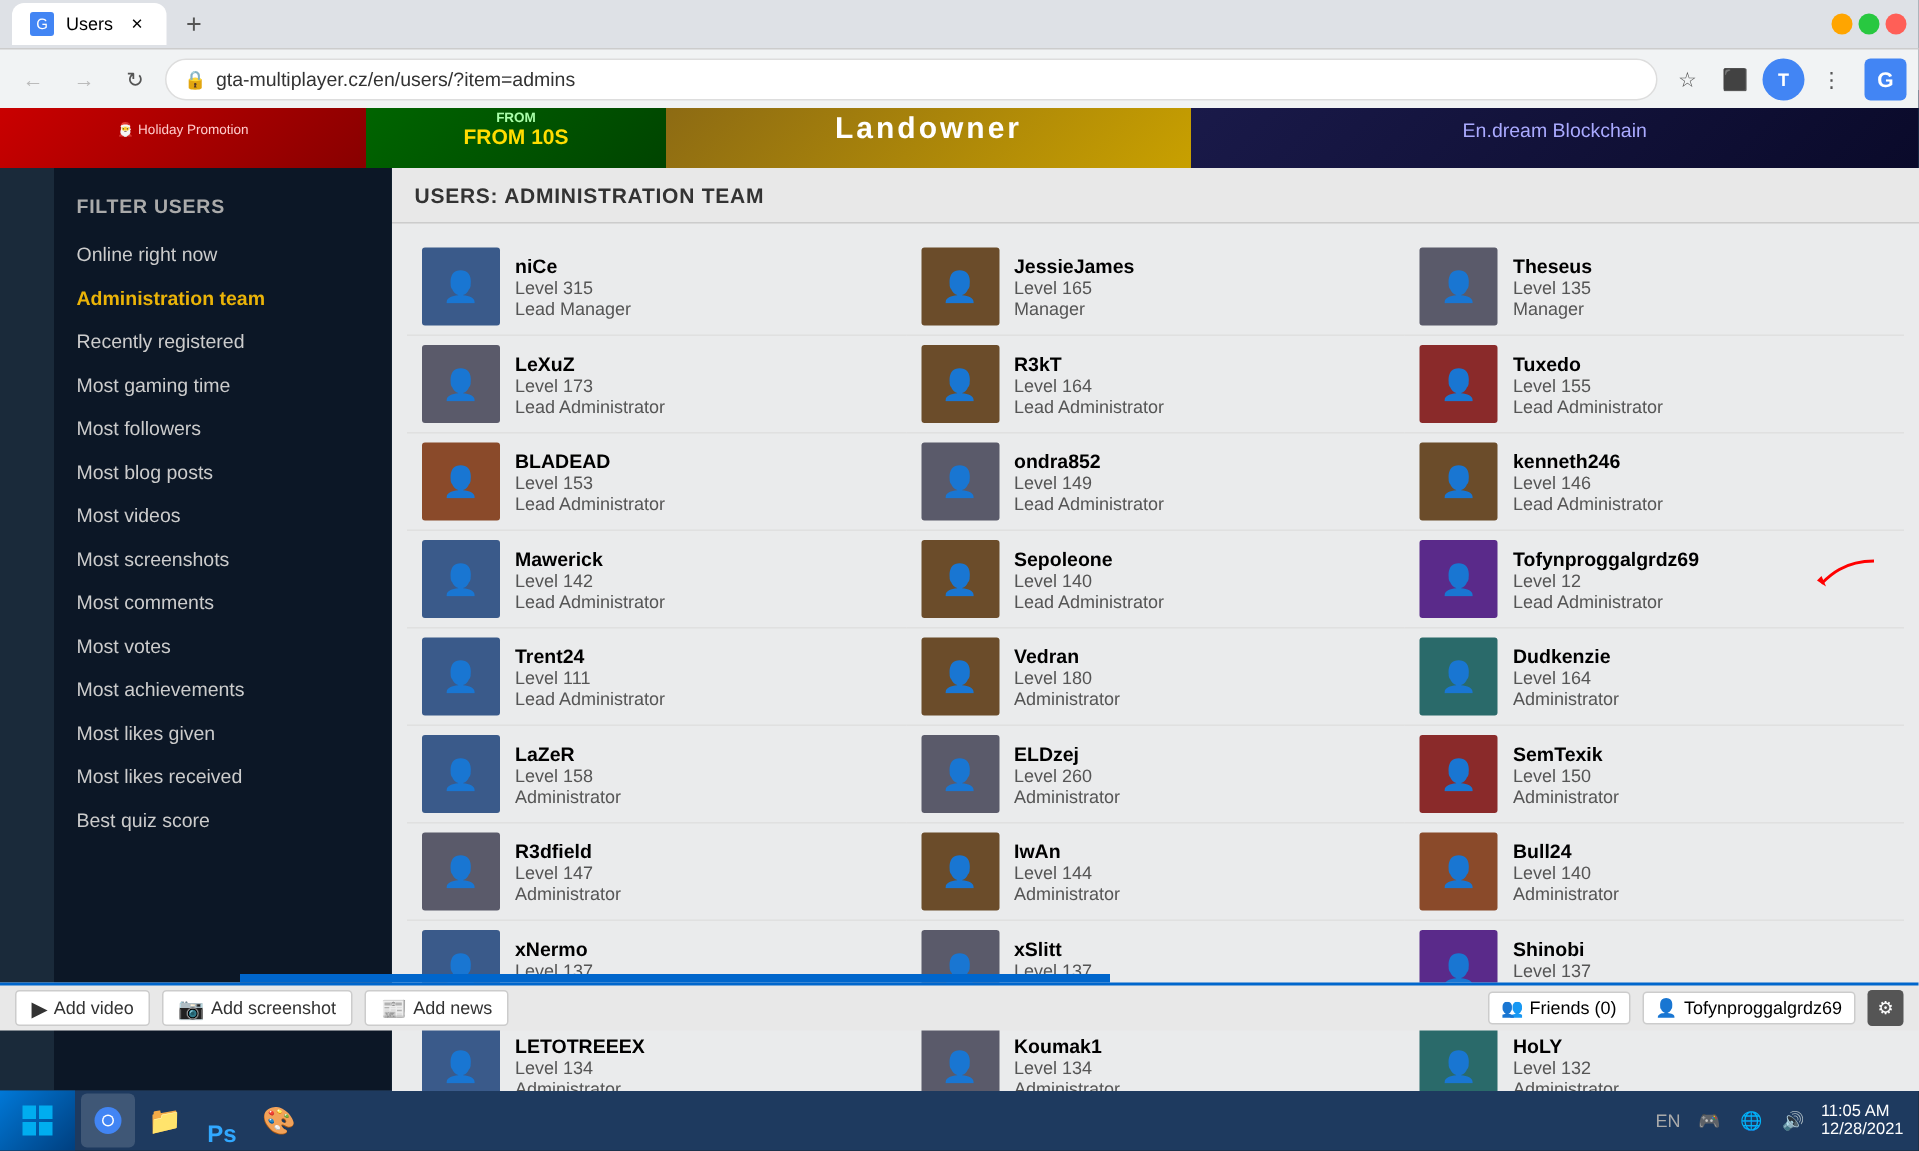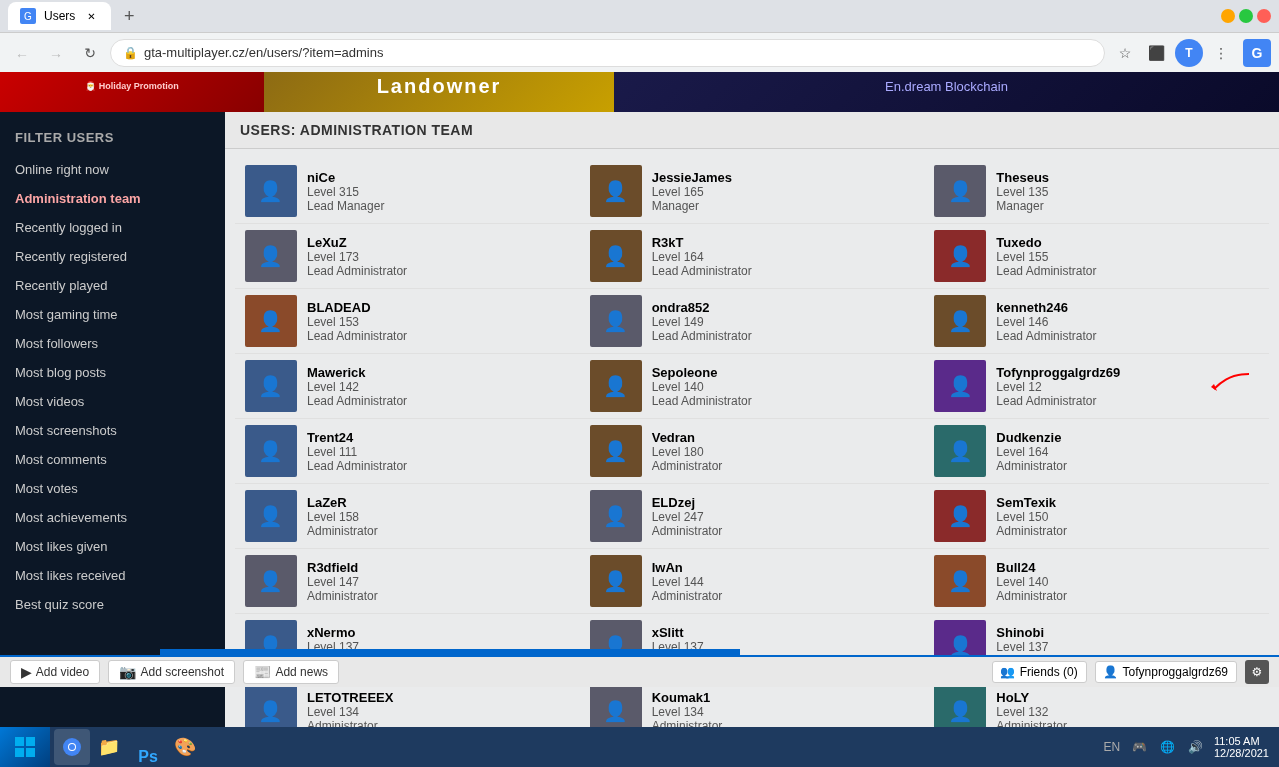--- a/index.html
+++ b/index.html
@@ -20,33 +20,33 @@
     .toolbar-icons { display: flex; align-items: center; gap: 4px; }
     .toolbar-icon { width: 28px; height: 28px; border-radius: 50%; display: flex; align-items: center; justify-content: center; cursor: pointer; color: #555; font-size: 14px; }
     .profile-icon { width: 28px; height: 28px; border-radius: 50%; background: #4285f4; color: white; display: flex; align-items: center; justify-content: center; font-size: 12px; font-weight: bold; cursor: pointer; }
     .g-icon { width: 28px; height: 28px; background: #4285f4; color: white; border-radius: 4px; display: flex; align-items: center; justify-content: center; font-size: 14px; font-weight: bold; margin-left: 4px; }
 
     
     .page-content { position: absolute; top: 60px; left: 0; right: 0; bottom: 40px; display: flex; flex-direction: column; }
 
     
     .banner-area { height: 52px; background: #1a3a5c; display: flex; align-items: center; overflow: hidden; position: relative; }
-    .banner-red { width: 264px; height: 52px; background: linear-gradient(135deg, #cc0000, #880000); display: flex; align-items: center; justify-content: center; color: white; font-size: 11px; font-weight: bold; }
+    .banner-red { width: 244px; height: 52px; background: linear-gradient(135deg, #cc0000, #880000); display: flex; align-items: center; justify-content: center; color: white; font-size: 11px; font-weight: normal; }
     .banner-green { width: 200px; height: 52px; background: linear-gradient(135deg, #006600, #004400); display: flex; flex-direction: column; align-items: center; justify-content: center; color: #ffcc00; font-size: 10px; font-weight: bold; text-align: center; }
     .banner-gold { width: 350px; height: 52px; background: linear-gradient(135deg, #8B6914, #c8a000); display: flex; align-items: center; justify-content: center; color: white; font-size: 20px; font-weight: bold; letter-spacing: 2px; }
     .banner-right { flex: 1; height: 52px; background: linear-gradient(135deg, #1a1a4a, #0a0a2a); display: flex; align-items: center; justify-content: center; color: #aaaaff; font-size: 13px; }
 
     
     .main-layout { display: flex; flex: 1; overflow: hidden; }
 
     
     .sidebar { width: 225px; background: rgba(10, 20, 35, 0.85); padding: 10px 0; flex-shrink: 0; overflow-y: auto; }
     .sidebar-header { color: #aaa; font-size: 13px; font-weight: bold; padding: 8px 15px 10px; letter-spacing: 0.5px; }
     .sidebar-item { padding: 7px 15px; color: #ccc; font-size: 13px; cursor: pointer; }
-    .sidebar-item.active { color: #fca5a5; font-weight: bold; }
+    .sidebar-item.active { color: #eab308; font-weight: bold; }
 
     
     .content-area { flex: 1; background: rgba(245, 245, 245, 0.95); overflow-y: auto; }
     .content-header { background: #e8e8e8; padding: 10px 15px; font-size: 14px; font-weight: bold; color: #333; border-bottom: 1px solid #ccc; letter-spacing: 0.5px; }
     .users-grid { padding: 10px; display: flex; flex-direction: column; gap: 0; }
 
     .user-entry { display: flex; align-items: center; padding: 6px 10px; border-bottom: 1px solid #e0e0e0; cursor: pointer; }
     .user-avatar { width: 52px; height: 52px; background: #888; border-radius: 2px; flex-shrink: 0; overflow: hidden; display: flex; align-items: center; justify-content: center; font-size: 20px; color: white; }
     .user-info { margin-left: 10px; }
     .user-name { color: #000000; font-size: 13px; font-weight: bold; cursor: pointer; }
@@ -120,37 +120,39 @@
     </div>
   </div>
 </div>
 
 <div class="page-content">
 
   <div class="banner-area">
     <div class="banner-red">
       <span style="font-size:9px; color:#ffcccc;">🎅 Holiday Promotion</span>
     </div>
+    <div class="banner-green">
+      <div style="font-size:9px; color:#aaffaa;">FROM</div>
+      <div style="font-size:14px; color:#ffdd00;">FROM 10S</div>
+    </div>
     <div class="banner-gold">
       <span>Landowner</span>
     </div>
     <div class="banner-right">
       <span>En.dream Blockchain</span>
     </div>
   </div>
 
-  <div class="main-layout" style="height: calc(100% - 52px - 32px);">
+  <div class="main-layout" style="height: calc(100% - 52px - 32px); margin-left: 36px;">
 
     <div class="sidebar">
       <div class="sidebar-header">FILTER USERS</div>
       <div class="sidebar-item">Online right now</div>
       <div class="sidebar-item active">Administration team</div>
-      <div class="sidebar-item">Recently logged in</div>
       <div class="sidebar-item">Recently registered</div>
-      <div class="sidebar-item">Recently played</div>
       <div class="sidebar-item">Most gaming time</div>
       <div class="sidebar-item">Most followers</div>
       <div class="sidebar-item">Most blog posts</div>
       <div class="sidebar-item">Most videos</div>
       <div class="sidebar-item">Most screenshots</div>
       <div class="sidebar-item">Most comments</div>
       <div class="sidebar-item">Most votes</div>
       <div class="sidebar-item">Most achievements</div>
       <div class="sidebar-item">Most likes given</div>
       <div class="sidebar-item">Most likes received</div>
@@ -340,21 +342,21 @@
                 <div class="user-level">Level 158</div>
                 <div class="user-role">Administrator</div>
               </div>
             </div>
           </div>
           <div class="user-col">
             <div class="user-entry">
               <div class="user-avatar av-gray">👤</div>
               <div class="user-info">
                 <div class="user-name">ELDzej</div>
-                <div class="user-level">Level 247</div>
+                <div class="user-level">Level 260</div>
                 <div class="user-role">Administrator</div>
               </div>
             </div>
           </div>
           <div class="user-col">
             <div class="user-entry">
               <div class="user-avatar av-red">👤</div>
               <div class="user-info">
                 <div class="user-name">SemTexik</div>
                 <div class="user-level">Level 150</div>

